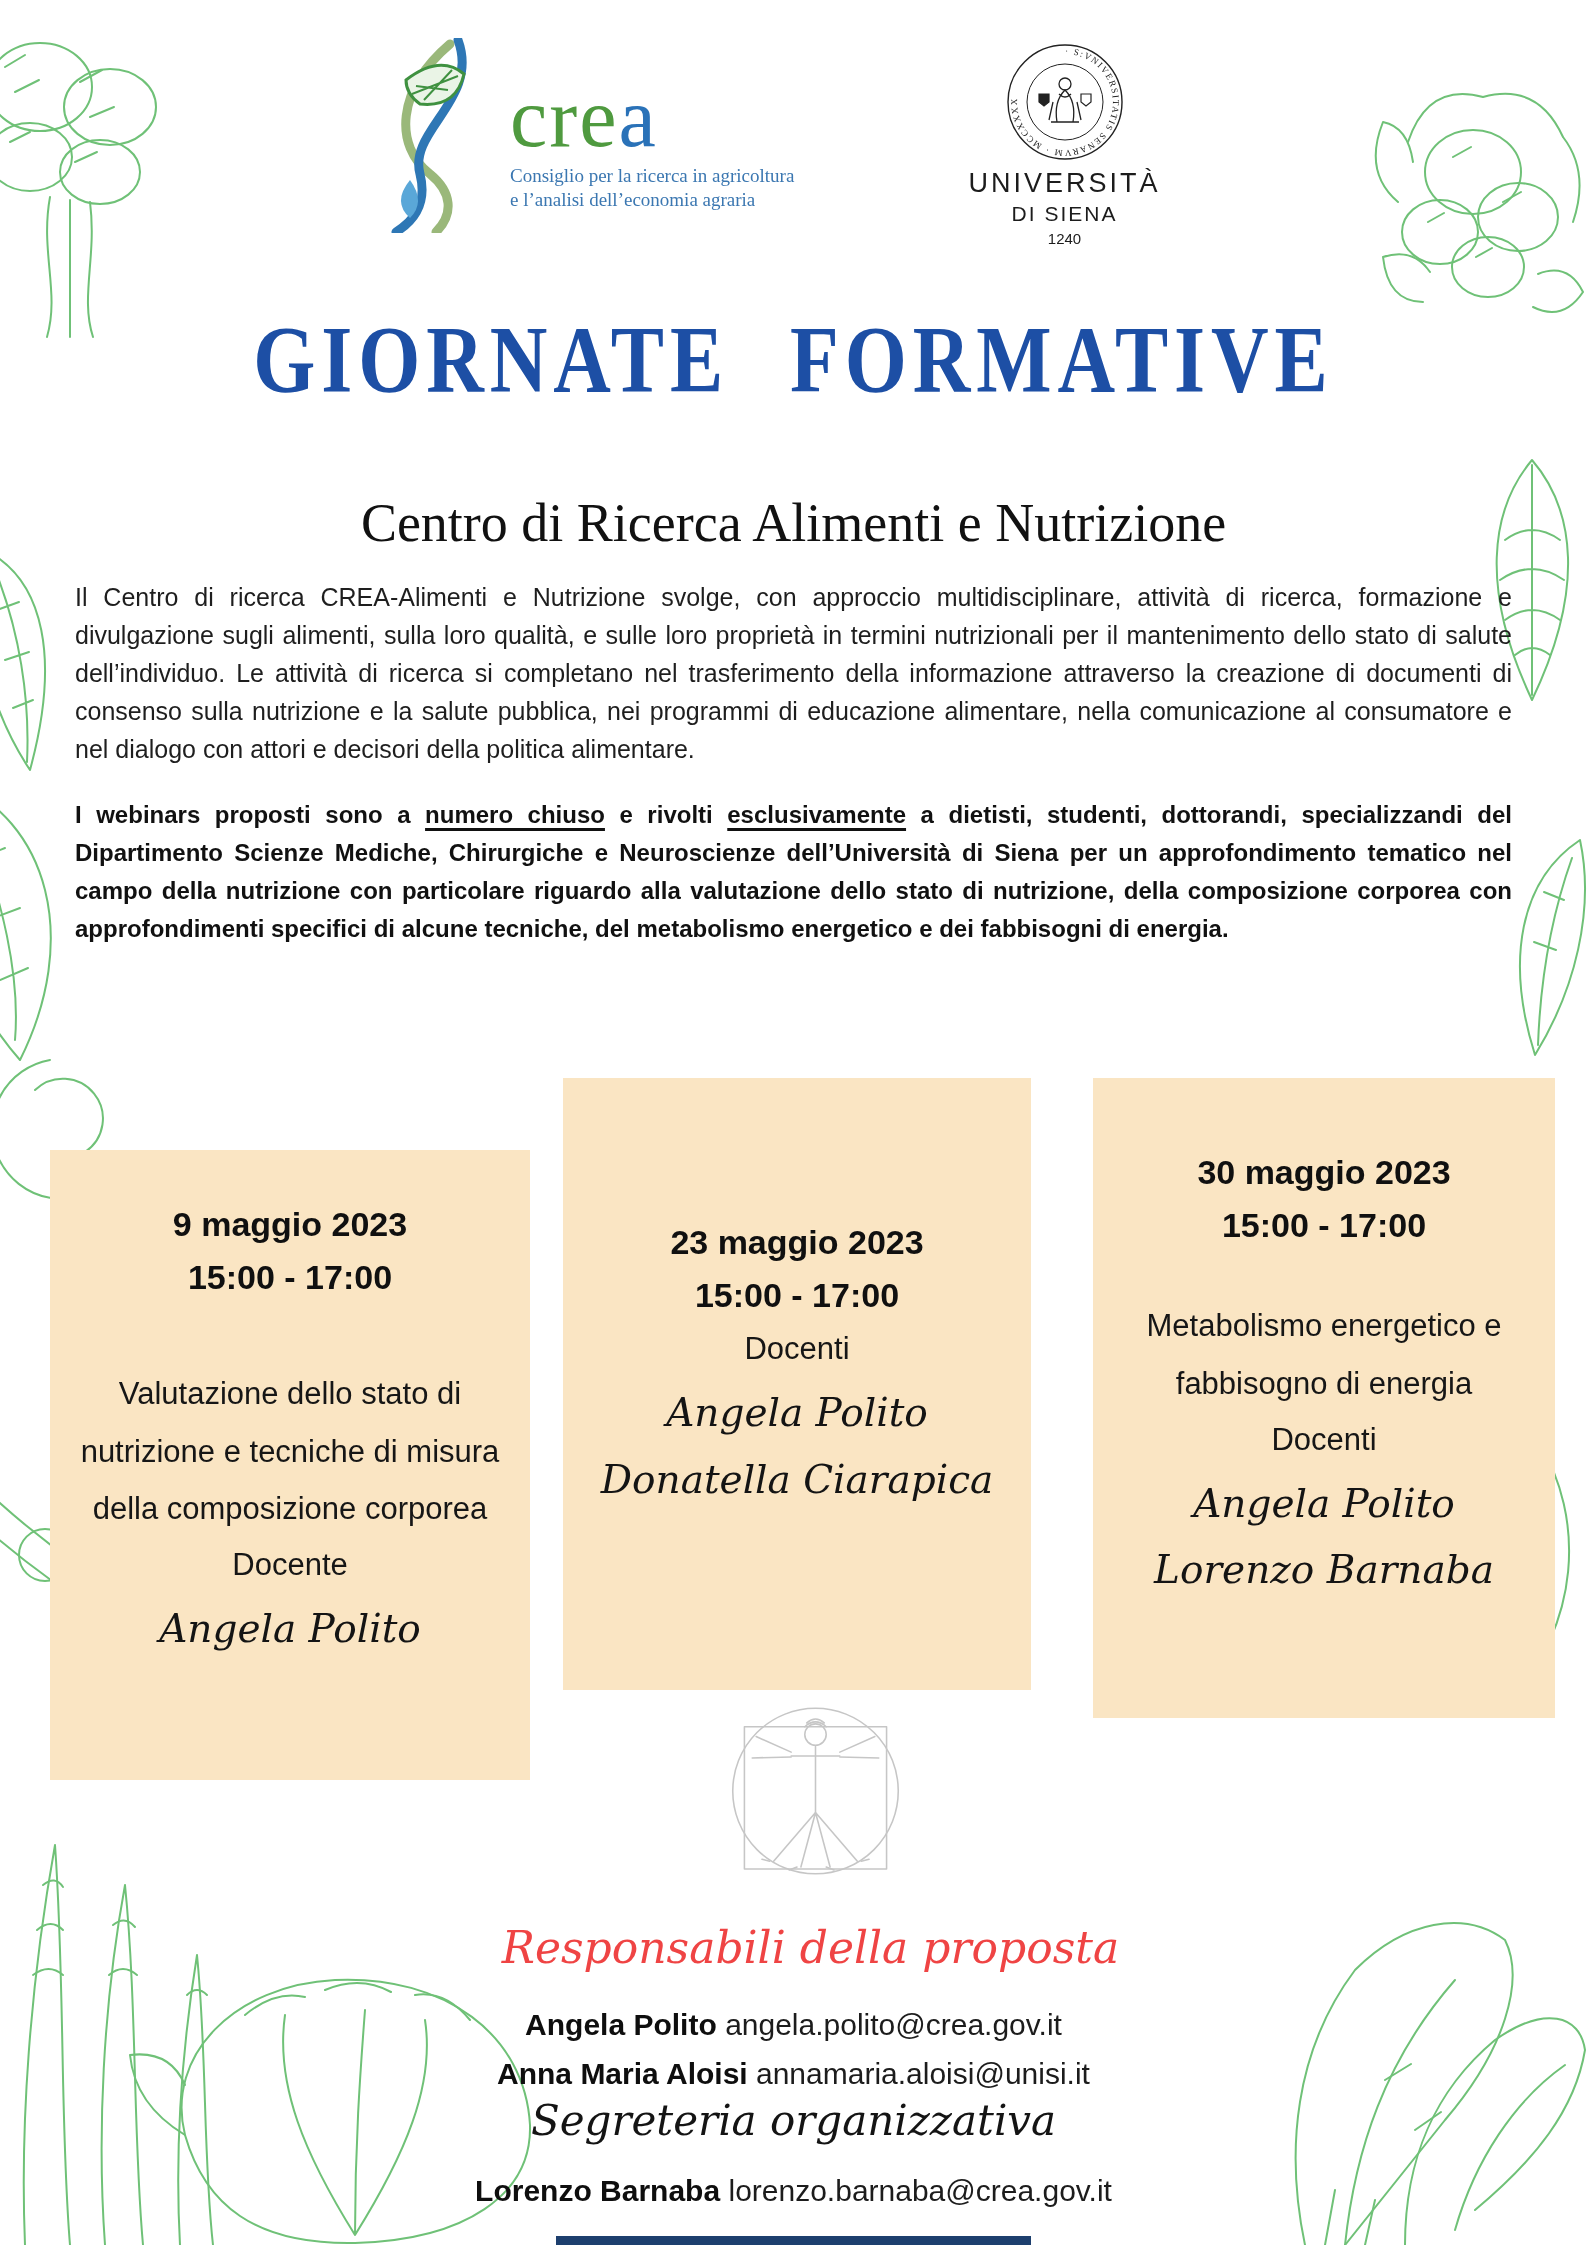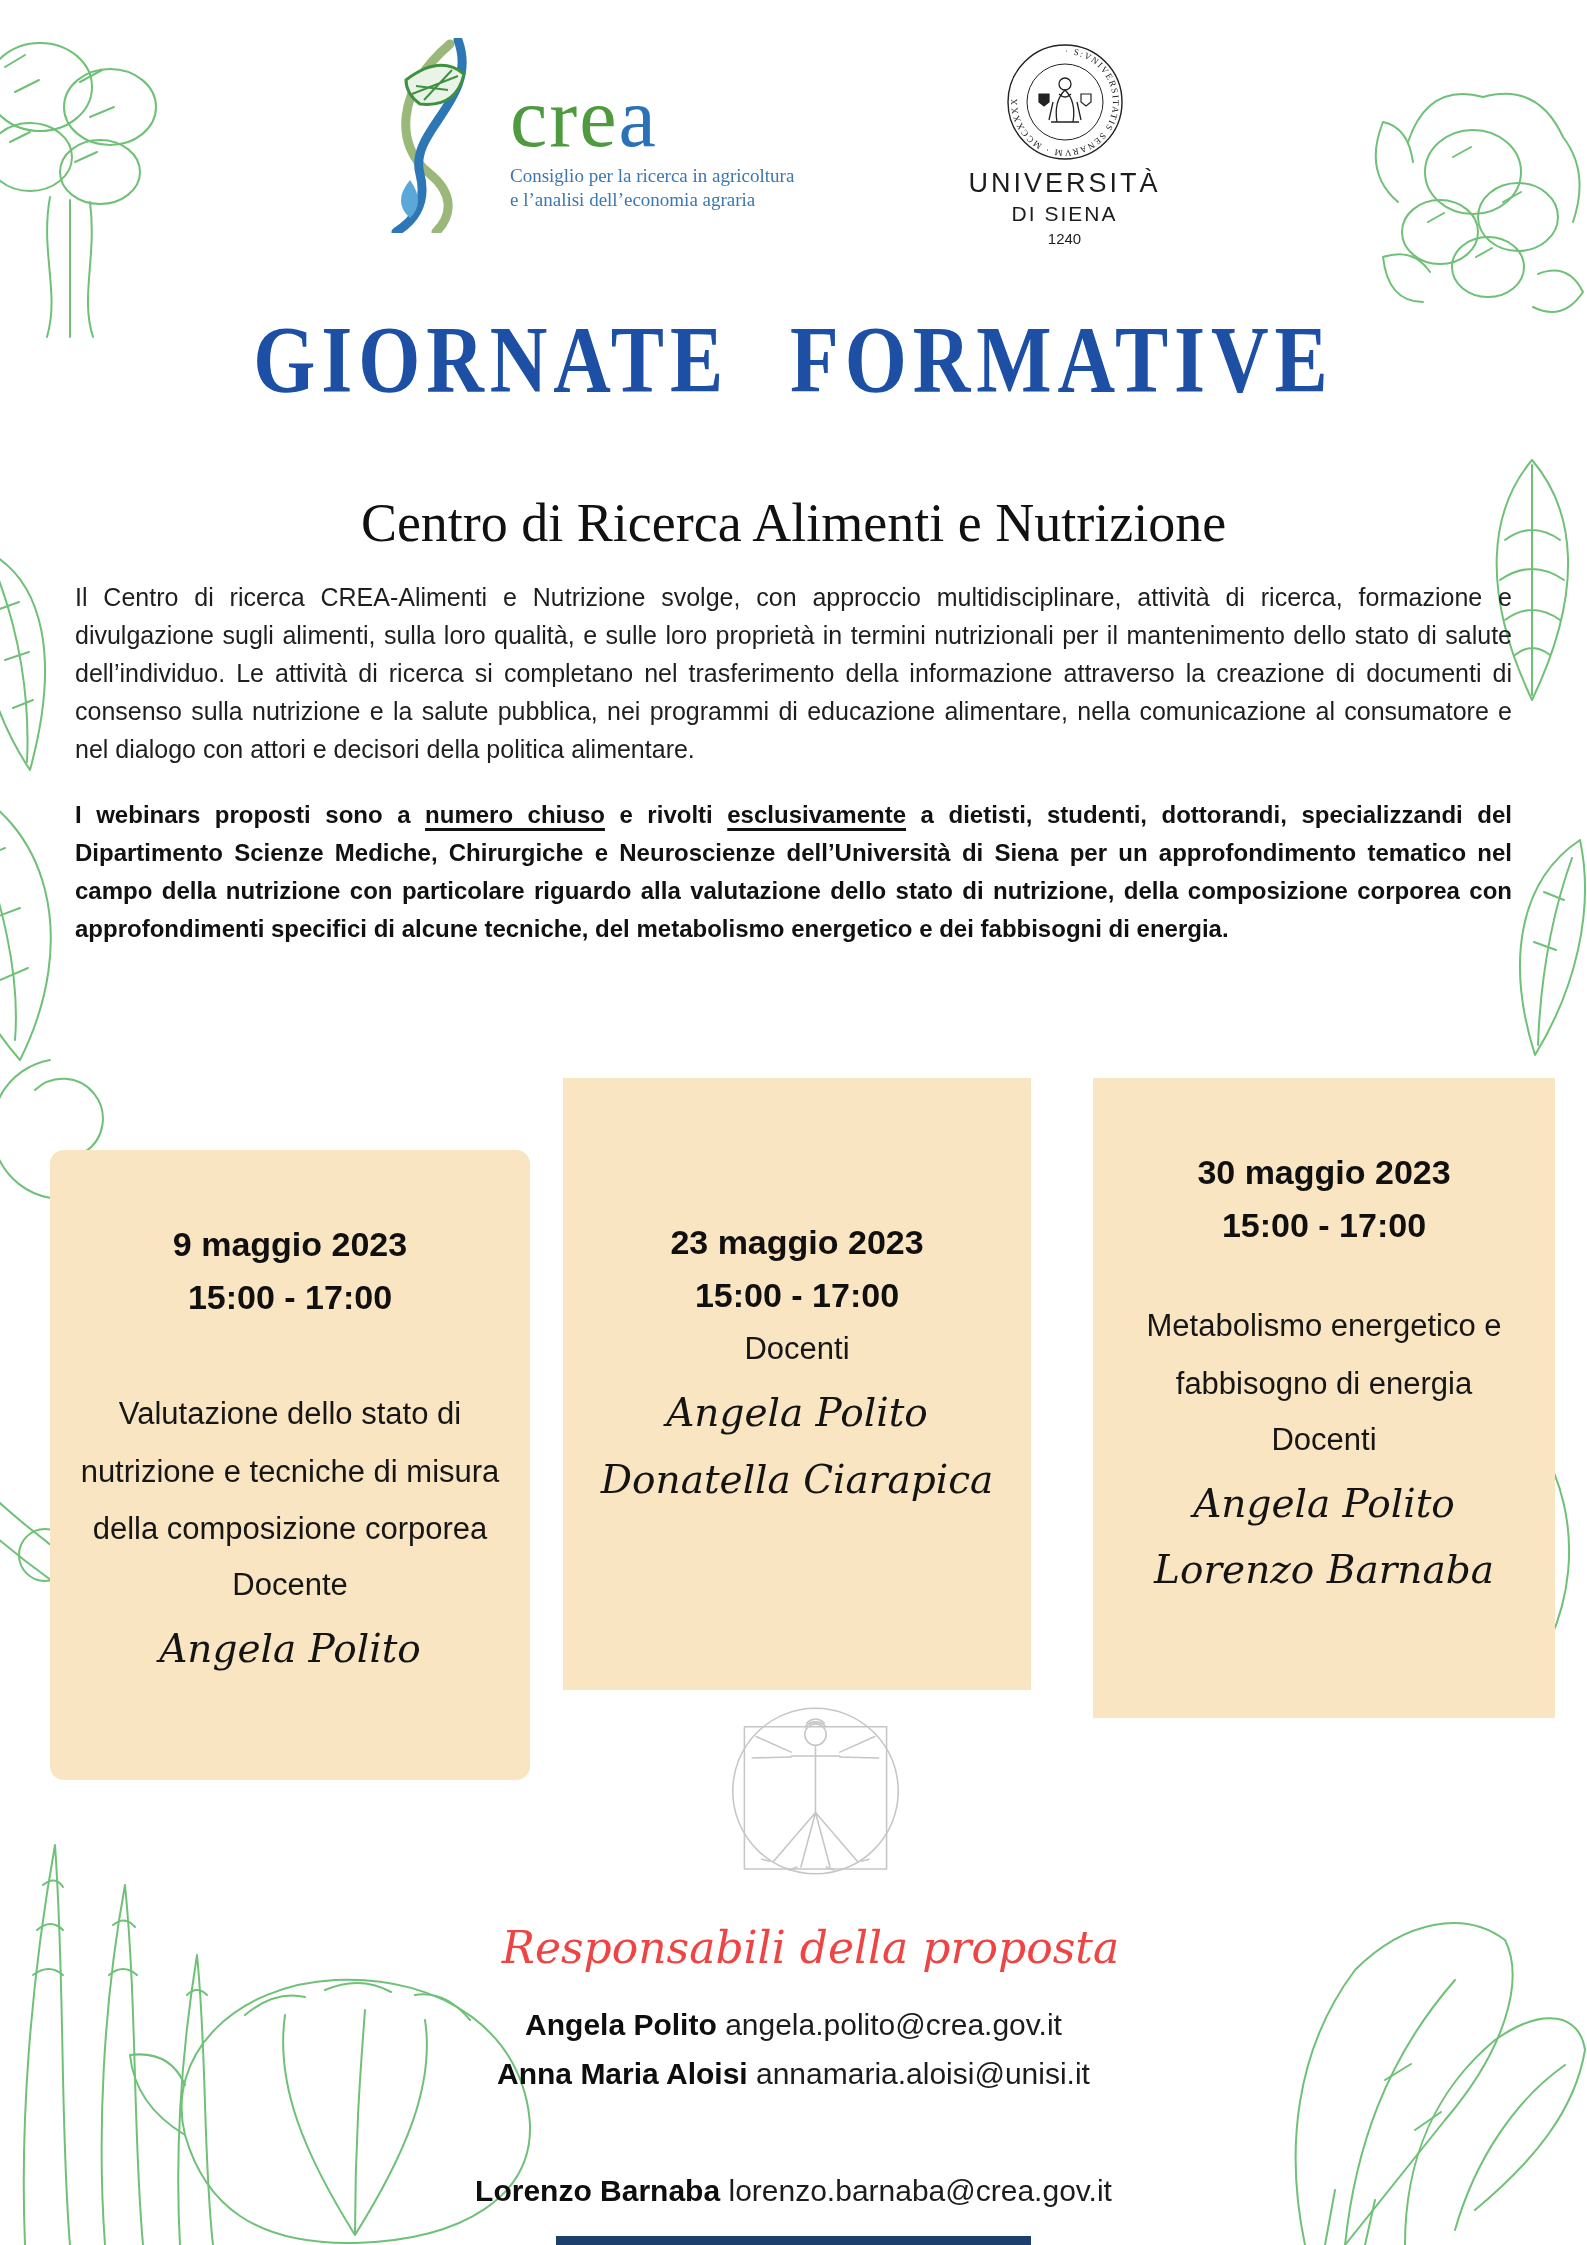--- a/index.html
+++ b/index.html
@@ -41,21 +41,21 @@
     font-size:24px;line-height:38px;text-align:justify;font-weight:bold;color:#111;
   }
   .notice-par u{text-decoration:underline;text-decoration-thickness:3px;text-underline-offset:5px;}
   .script{font-family:"DejaVu Serif",serif;font-style:italic;}
   .agenda-heading{
     position:absolute;top:992px;left:0;width:100%;text-align:center;margin:0;
     font-size:52px;font-weight:normal;color:#161616;
   }
   
   .card{position:absolute;background:#fae5c3;text-align:center;box-sizing:border-box;padding:0 22px;}
-  .card--left{left:50px;top:1150px;width:480px;height:630px;padding-top:68px;border-radius:14px;}
+  .card--left{left:50px;top:1150px;width:480px;height:630px;padding-top:48px;}
   .card--mid{left:563px;top:1078px;width:468px;height:612px;padding-top:138px;}
   .card--right{left:1093px;top:1078px;width:462px;height:640px;padding-top:68px;}
   .card .date,.card .time{font-size:34px;font-weight:bold;line-height:1.55;color:#101010;}
   .card .wtitle{font-size:31px;line-height:1.85;color:#161616;}
   .card--left .wtitle{margin-top:62px;}
   .card--mid .wtitle{margin-top:32px;}
   .card--right .wtitle{margin-top:46px;}
   .card .teacher-label{font-size:31px;line-height:1.8;color:#161616;}
   .card .teacher{font-size:39px;line-height:1.55;color:#141414;margin-top:6px;}
   
@@ -236,19 +236,20 @@
     <path d="M95 120 L80 176 M95 120 L110 176 M95 120 L52 170 M95 120 L138 170"></path>
     <path d="M76 176 l-8 3 M106 176 l8 3 M48 170 l-8 -2 M142 170 l8 -2"></path>
   </svg>
 
   <h3 class="resp-heading script">Responsabili della proposta</h3>
   <div class="resp-list">
     <div><span class="contact-name">Angela Polito</span> <span class="contact-email">angela.polito@crea.gov.it</span></div>
     <div><span class="contact-name">Anna Maria Aloisi</span> <span class="contact-email">annamaria.aloisi@unisi.it</span></div>
   </div>
 
+  <h3 class="seg-heading script">Segreteria organizzativa</h3>
   <div class="seg-list">
     <div><span class="contact-name">Lorenzo Barnaba</span> <span class="contact-email">lorenzo.barnaba@crea.gov.it</span></div>
   </div>
 
   <div class="bottom-bar"></div>
 
 </div>
 
 </body></html>

